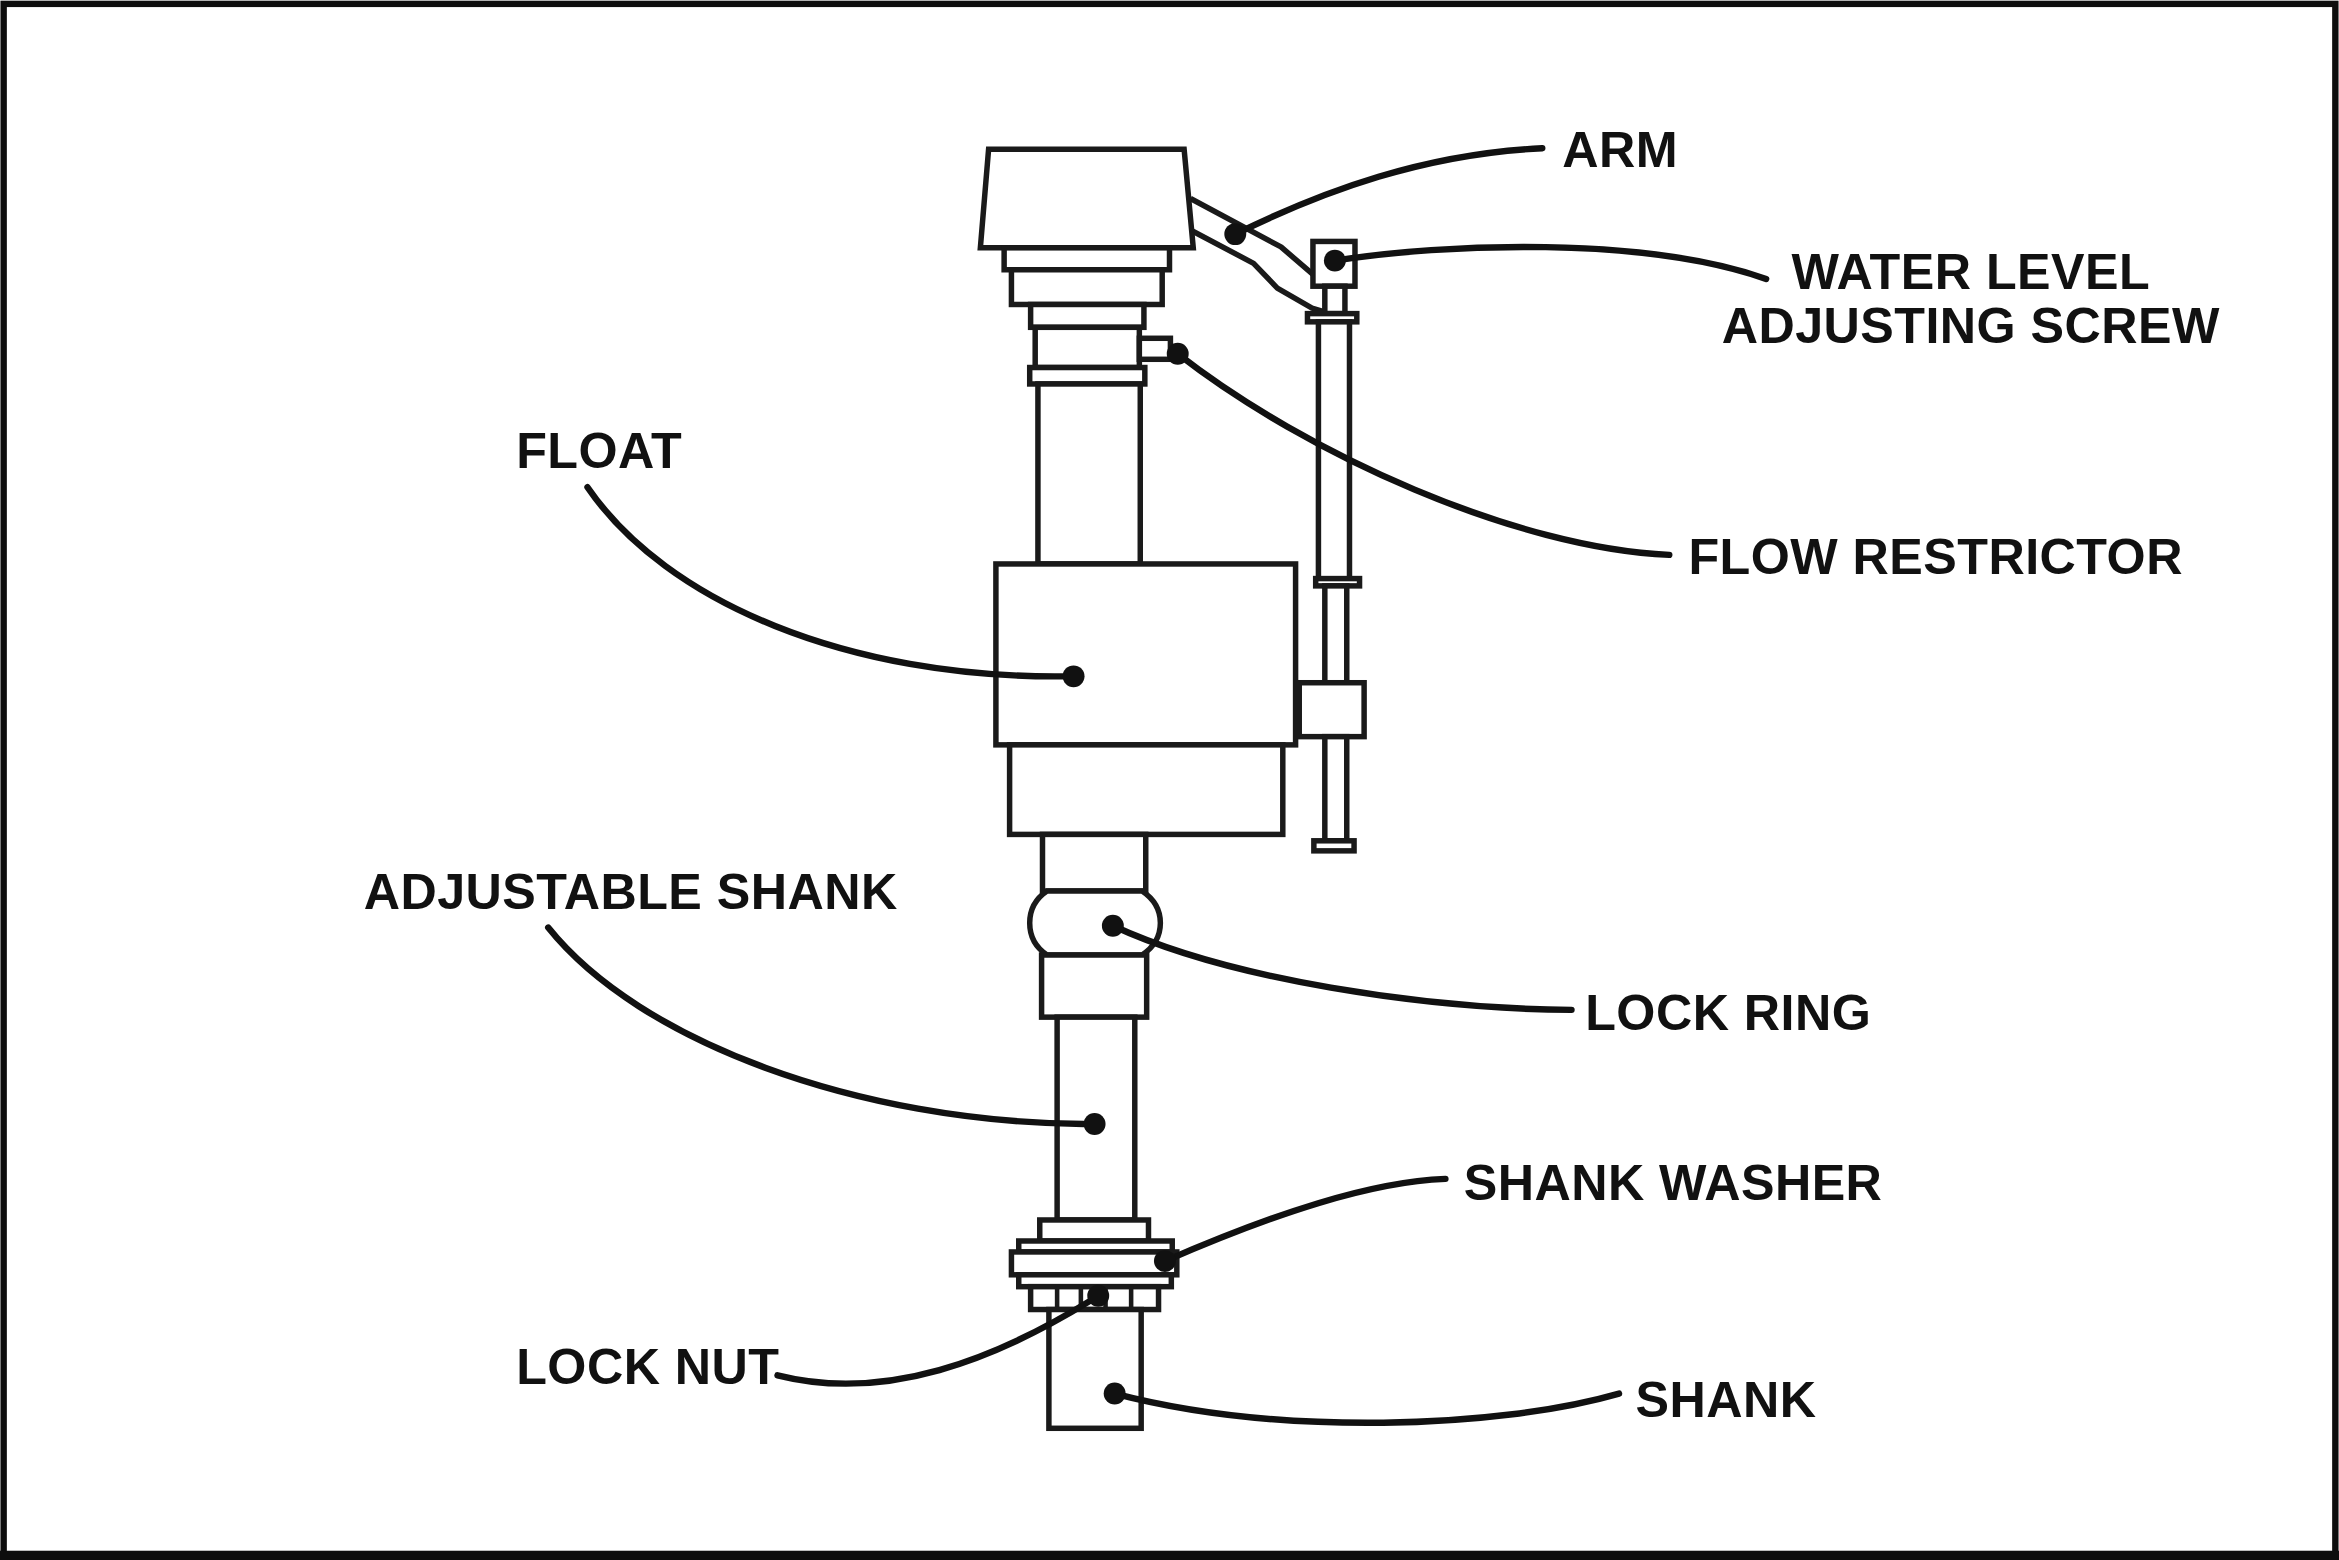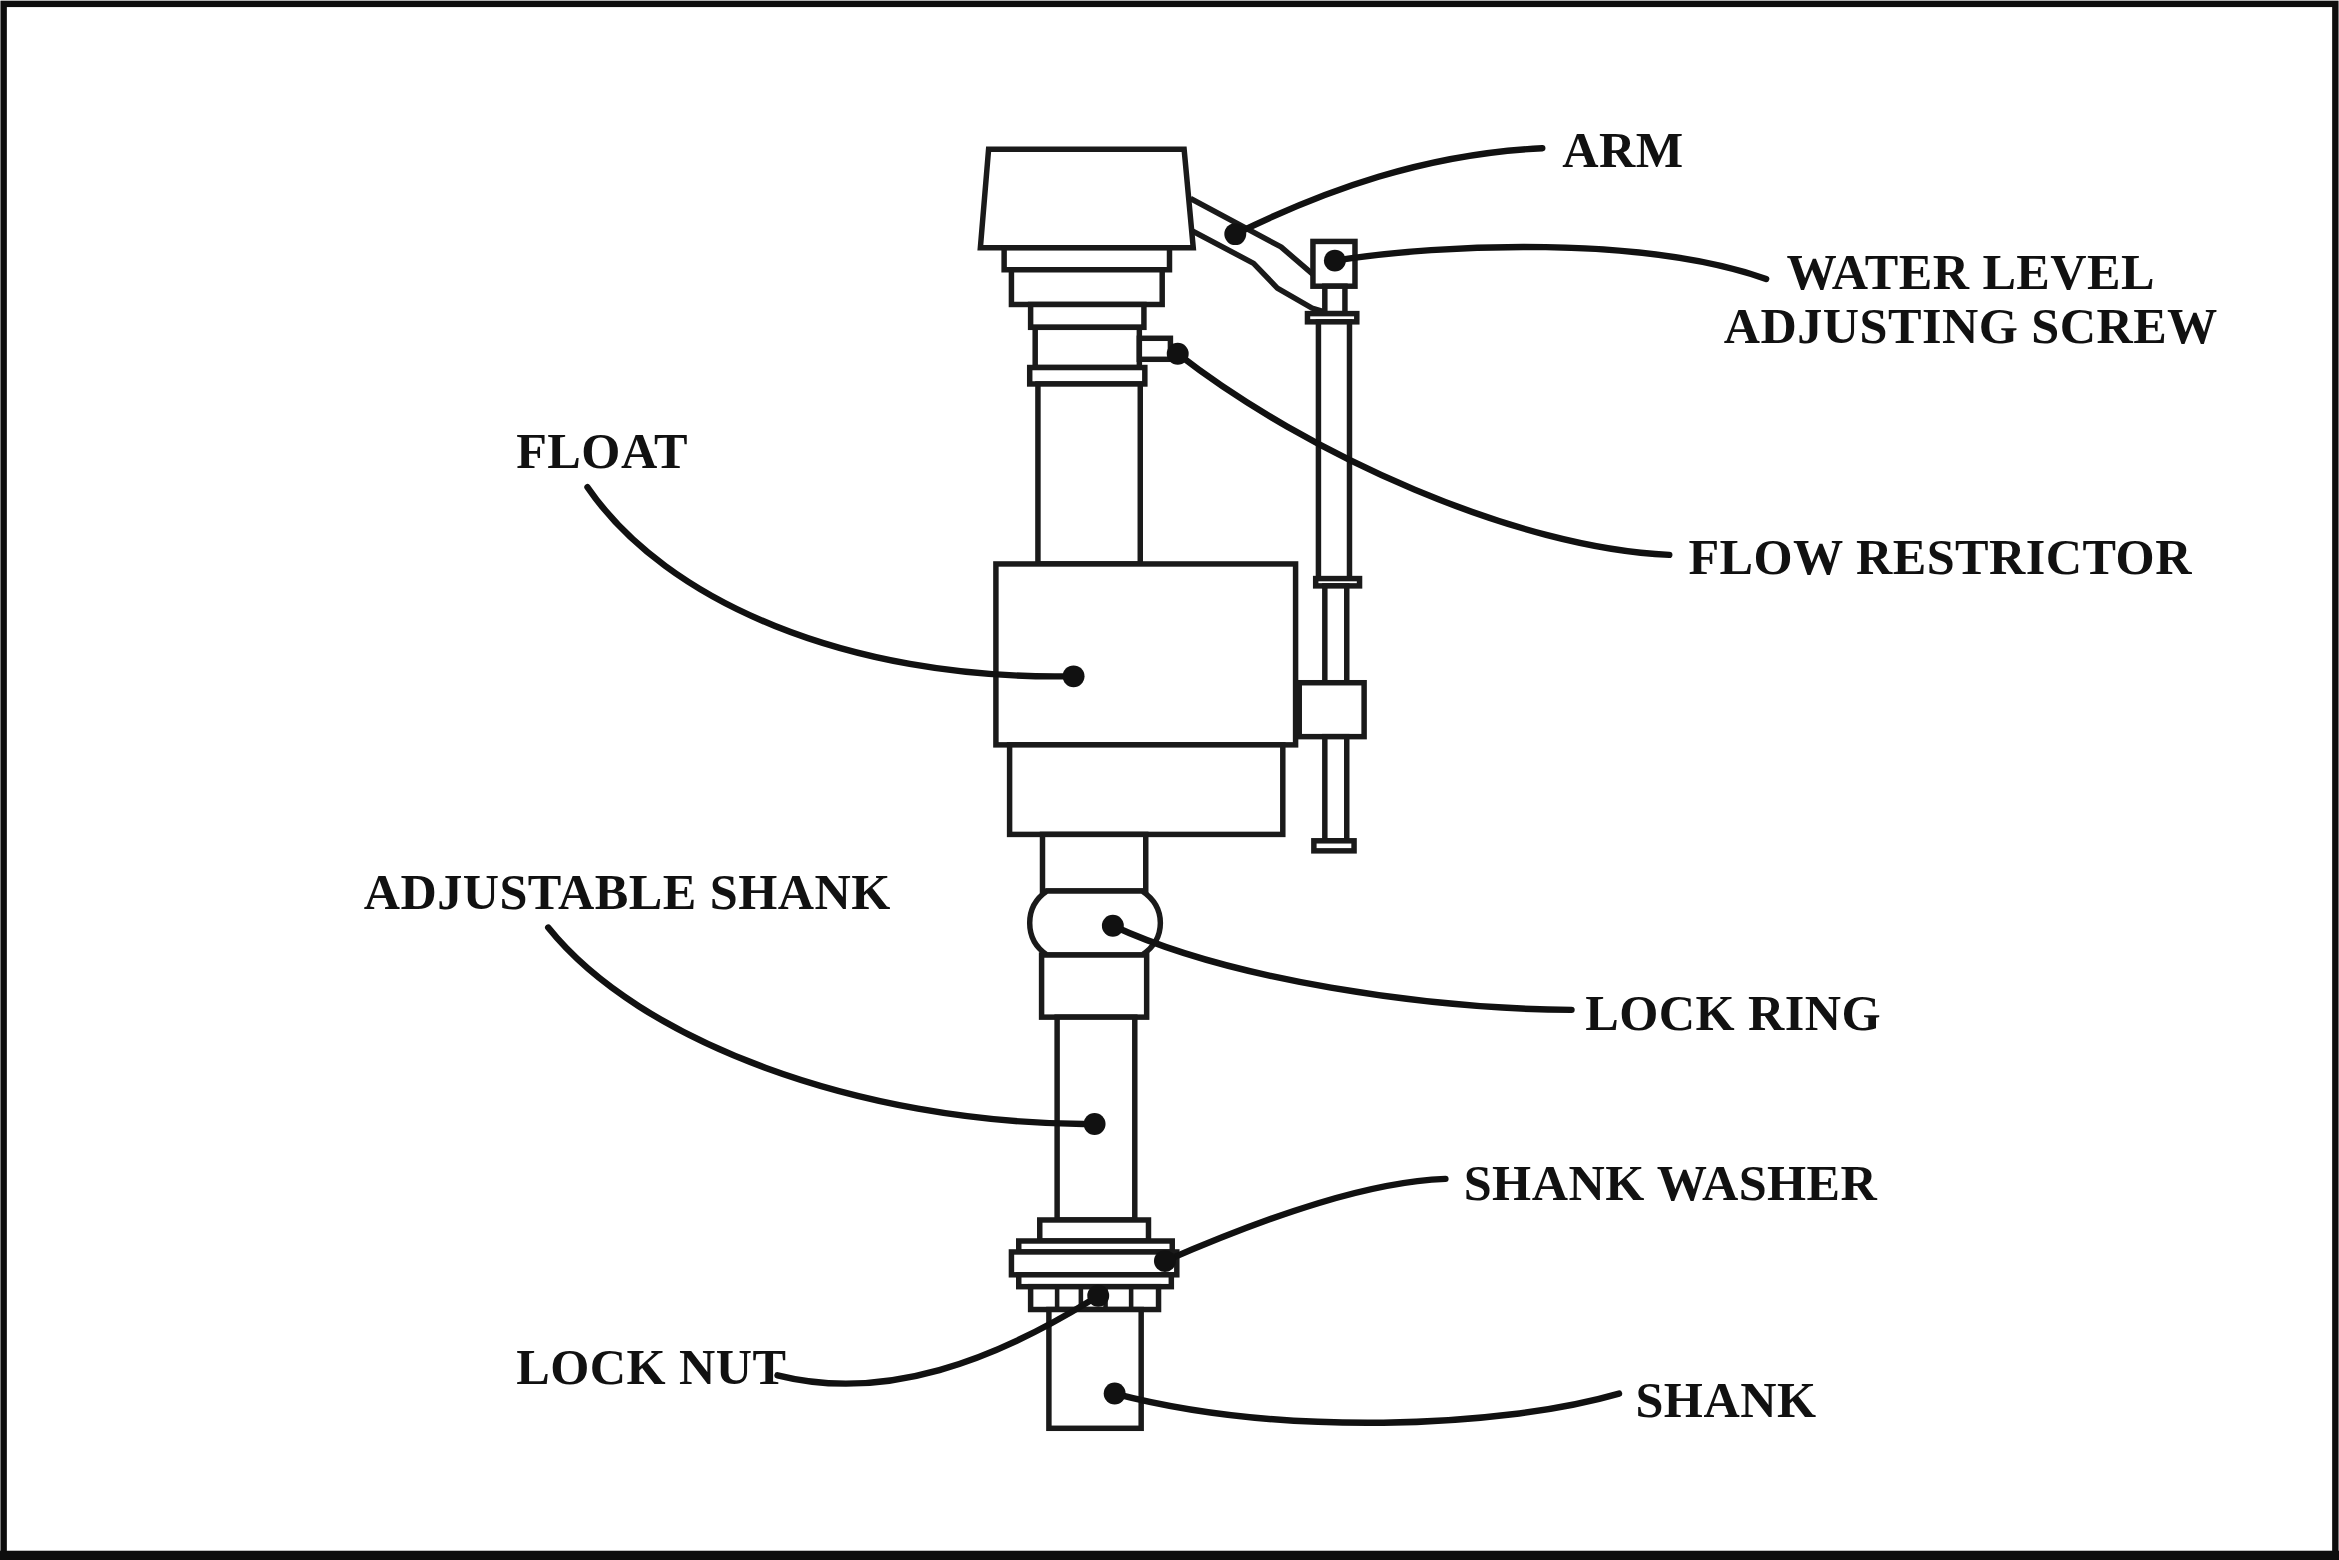--- a/index.html
+++ b/index.html
@@ -1,17 +1,17 @@
 <!DOCTYPE html>
 <html style="font-size:14.6px"><head>
 <meta charset="utf-8">
 <style>
   html,body{margin:0;padding:0;background:#e8e8e8;}
   .stage{width:2339px;height:1561px;background:#ffffff;position:relative;margin:0 auto;
-         font-family:Liberation Serif, serif;}
+         font-family:Liberation Sans, sans-serif;}
   svg{display:block;width:2339px;height:1561px;}
   .part{fill:#ffffff;stroke:#1a1a1a;stroke-width:6;}
   .armline{fill:none;stroke:#1a1a1a;stroke-width:6;stroke-linejoin:round;}
   .leader{fill:none;stroke:#111111;stroke-width:7;stroke-linecap:round;}
   .dot{fill:#111111;stroke:none;}
   .lbl{fill:#111111;font-size:55px;font-weight:700;letter-spacing:0.5px;}
   .detail{stroke:#1a1a1a;stroke-width:5;}
   .frame{fill:none;stroke:#0d0d0d;stroke-width:7;}
 </style>
 </head>

